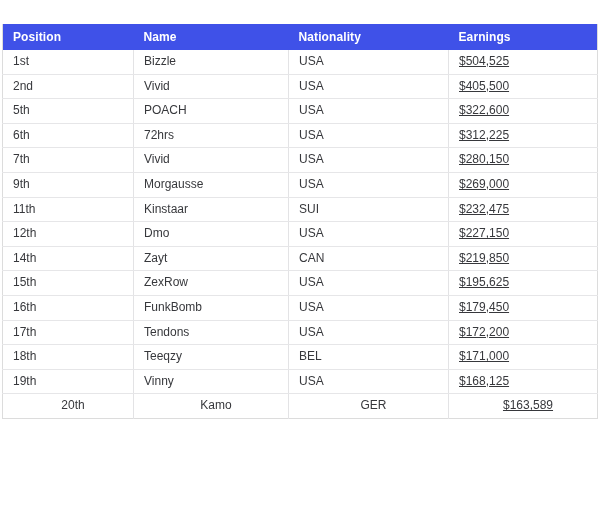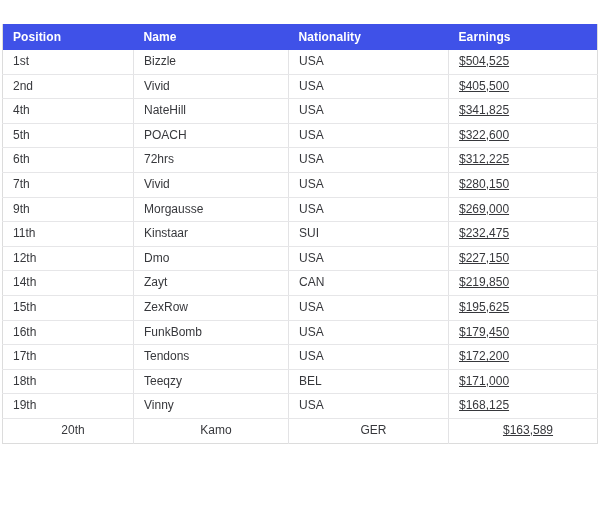--- a/index.html
+++ b/index.html
@@ -109,26 +109,20 @@
           <td>USA</td>
           <td>$504,525</td>
         </tr>
         <tr>
           <td>2nd</td>
           <td>Vivid</td>
           <td>USA</td>
           <td>$405,500</td>
         </tr>
         <tr>
-          <td>4th</td>
-          <td>NateHill</td>
-          <td>USA</td>
-          <td>$341,825</td>
-        </tr>
-        <tr>
           <td>5th</td>
           <td>POACH</td>
           <td>USA</td>
           <td>$322,600</td>
         </tr>
         <tr>
           <td>6th</td>
           <td>72hrs</td>
           <td>USA</td>
           <td>$312,225</td>

